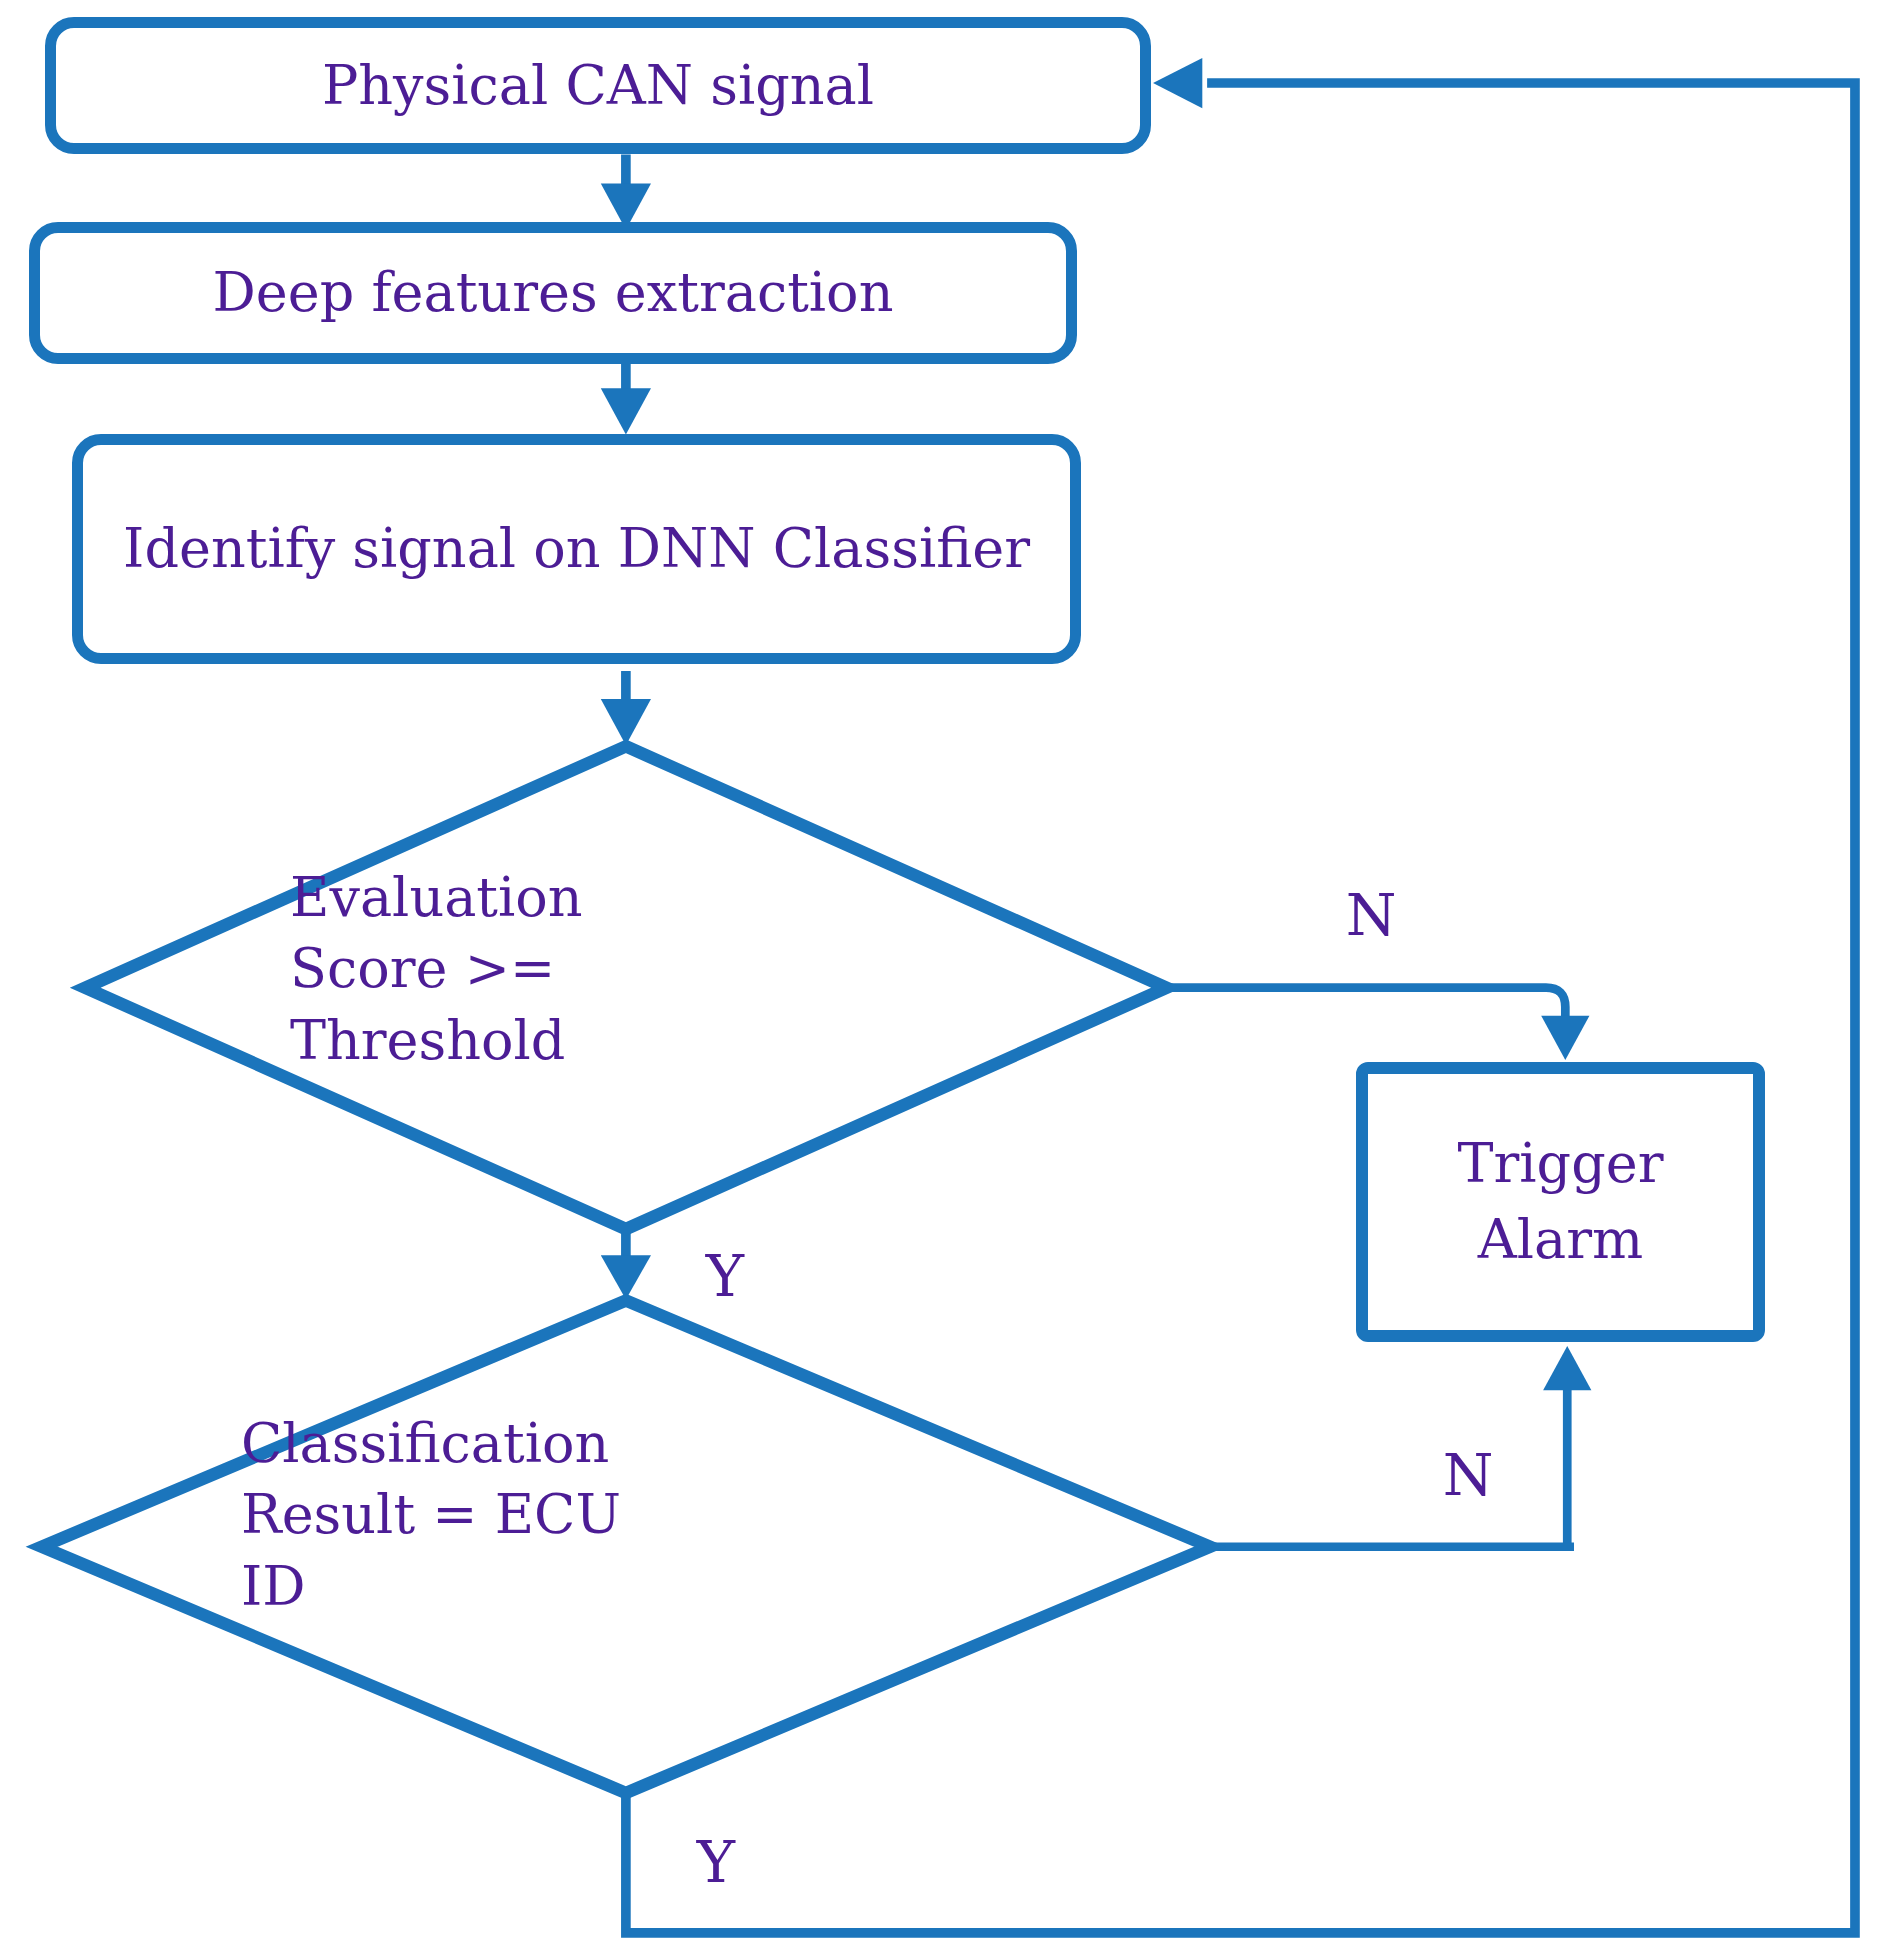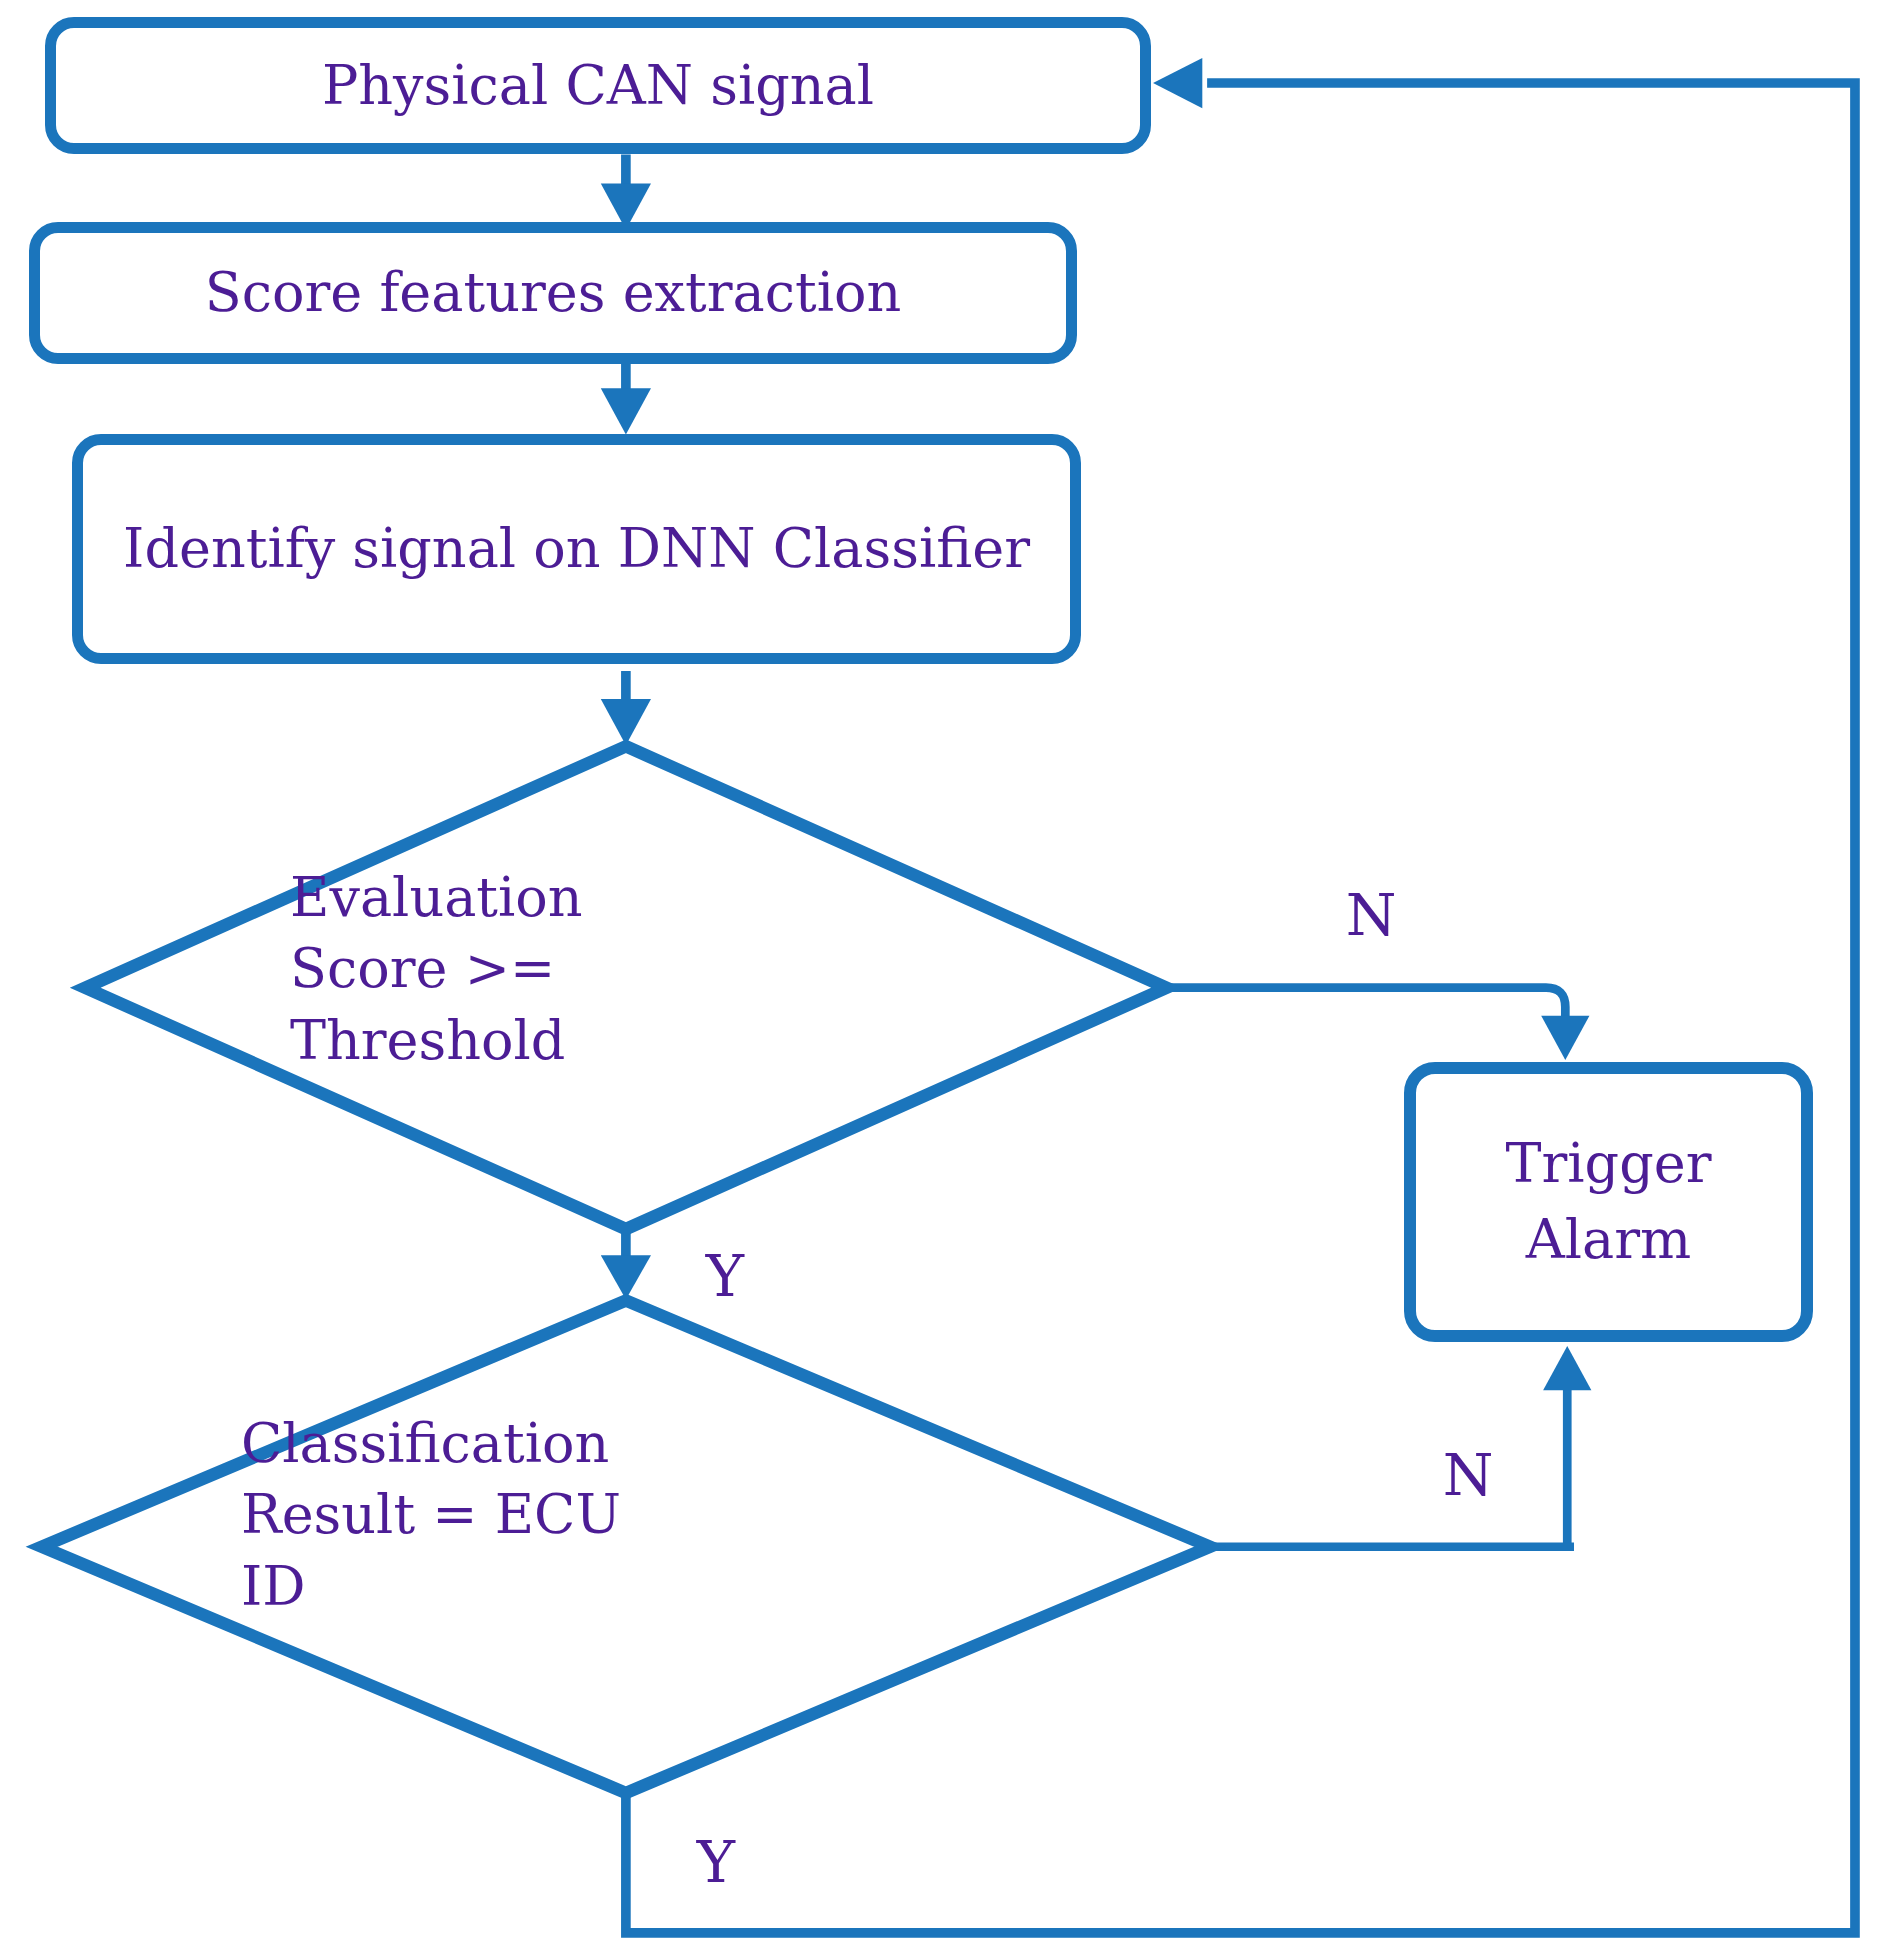--- a/index.html
+++ b/index.html
@@ -16,21 +16,21 @@
     position:absolute;
     box-sizing:border-box;
     background:#ffffff;
     border:11.6px solid #1b75bc;
     border-radius:29px;
     display:flex;align-items:center;justify-content:center;
     text-align:center;
     font-size:54px;line-height:1.25;
     white-space:pre-line;
   }
-  .box.terminal{border-width:12.6px;border-radius:31px;line-height:1.4;margin-left:48px;}
+  .box.terminal{border-width:12.6px;border-radius:12px;line-height:1.4;}
   .dlabel{
     position:absolute;
     font-size:54px;line-height:1.32;
     white-space:pre-line;
   }
   .lbl{
     position:absolute;
     width:68px;
     text-align:center;
     font-size:58px;line-height:1;
@@ -63,21 +63,21 @@
 
     <path d="M1253,1602 H1630 M1623,1606 V1438" fill="none" stroke="#1b75bc" stroke-width="9"></path>
     <polygon points="1598,1440 1648,1440 1623,1394" fill="#1b75bc"></polygon>
 
     <polygon points="648,773 1208,1023 648,1273 88,1023" fill="#ffffff" stroke="#1b75bc" stroke-width="13"></polygon>
     <polygon points="648,1347 1253,1602 648,1857 43,1602" fill="#ffffff" stroke="#1b75bc" stroke-width="13"></polygon>
   </svg>
 
   <div class="box" style="left:45px;top:17.4px;width:1106px;height:137px;">Physical CAN signal</div>
 
-  <div class="box" style="left:29px;top:222px;width:1048px;height:142px;">Score features extraction</div>
+  <div class="box" style="left:29px;top:222px;width:1048px;height:142px;">Deep features extraction</div>
 
   <div class="box" style="left:72px;top:434px;width:1009px;height:230px;">Identify signal on DNN Classifier</div>
 
   <div class="box terminal" style="left:1356px;top:1062px;width:409px;height:280px;">Trigger
 Alarm</div>
 
   <div class="dlabel" style="left:290px;top:862px;width:672px;">Evaluation
 Score &gt;=
 Threshold</div>
 

